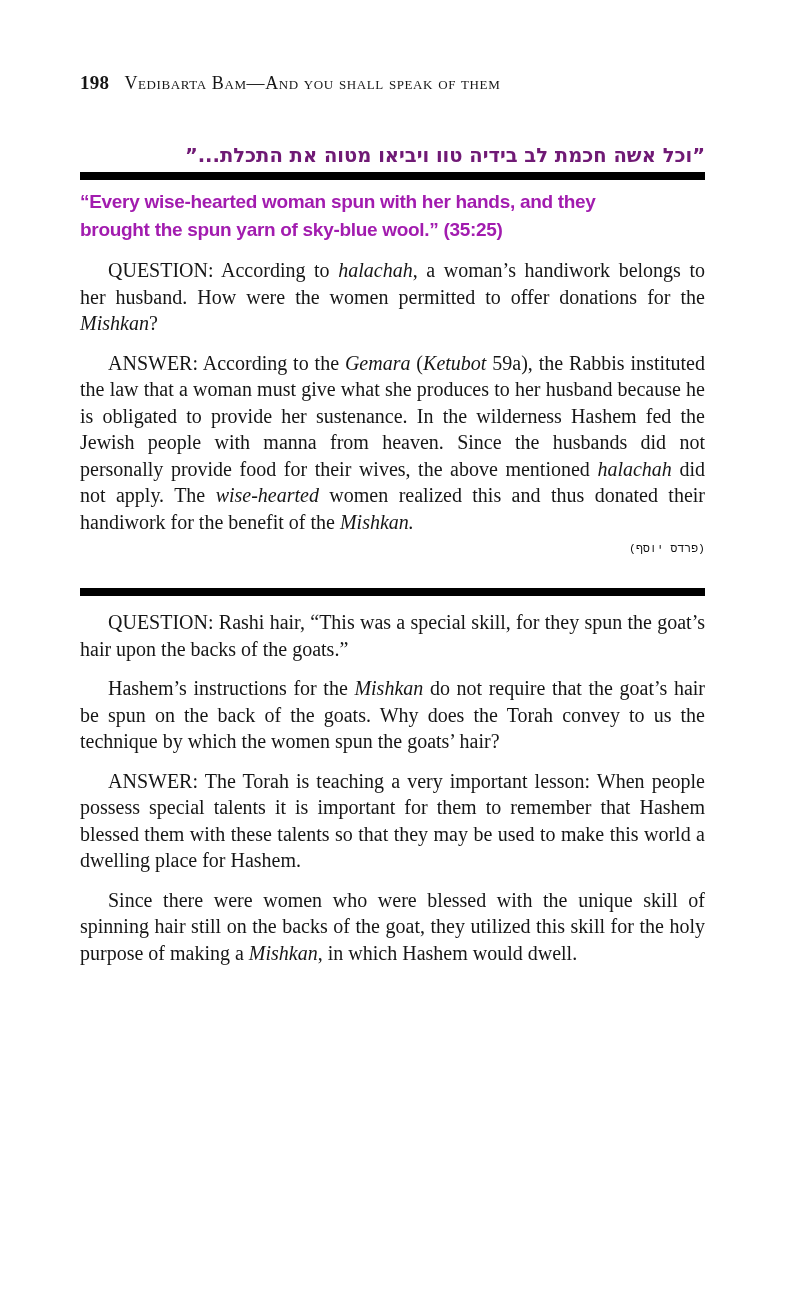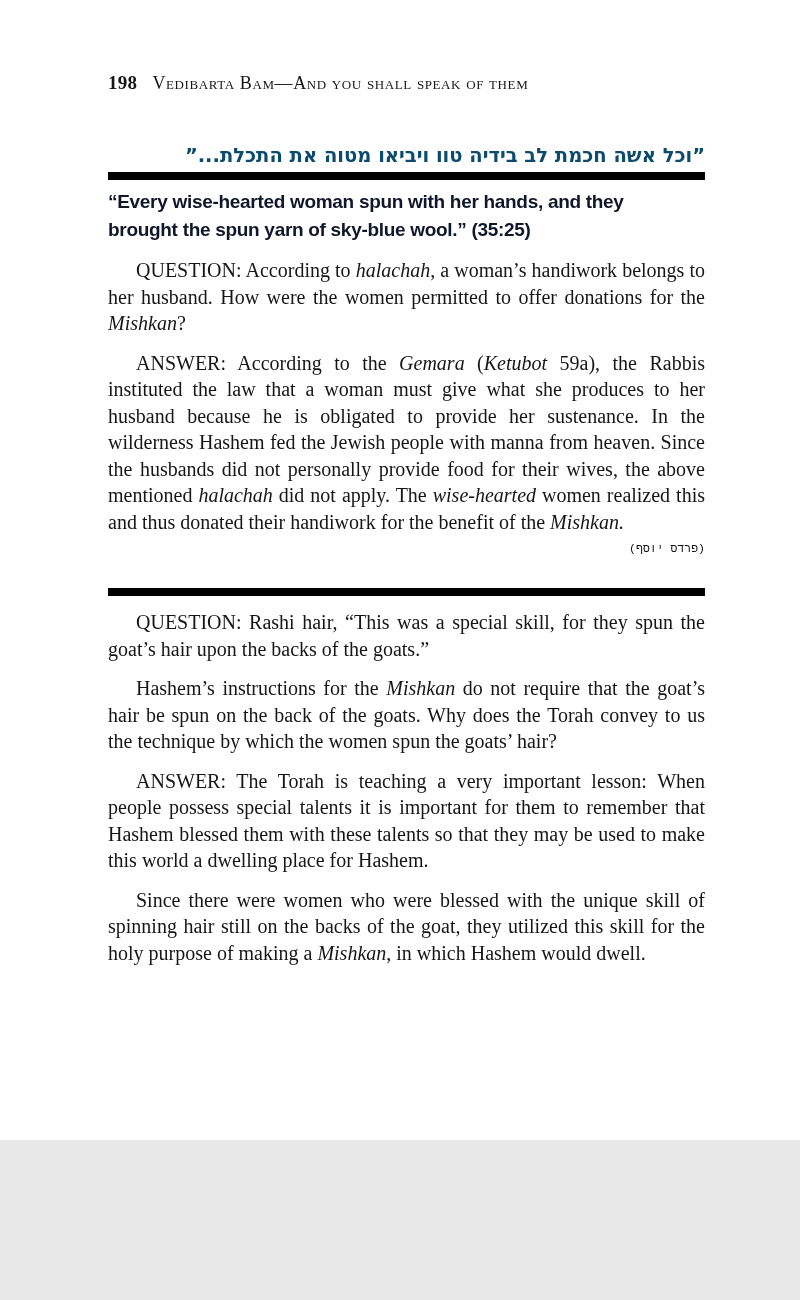--- a/index.html
+++ b/index.html
@@ -1,23 +1,23 @@
 <!DOCTYPE html>
 <html><head>
 <meta charset="utf-8">
 <style>
   * { margin: 0; padding: 0; box-sizing: border-box; }
   html, body { background: #e8e8e8; }
   .page {
     position: relative;
     width: 800px;
-    height: 1140px;
+    height: 1300px;
     margin: 0 auto;
     background: #ffffff;
-    padding: 72px 95px 0 108px;
+    padding: 72px 95px 0 80px;
     overflow: hidden;
     font-family: "Liberation Serif", serif;
     color: #161616;
   }
   
   .running-head {
     display: flex;
     align-items: baseline;
     gap: 15px;
     margin-bottom: 50px;
@@ -35,34 +35,34 @@
   }
   
   .section2 { margin-top: 32px; }
   .hebrew-verse {
     direction: rtl;
     text-align: right;
     font-family: "DejaVu Sans", sans-serif;
     font-weight: bold;
     font-size: 19.5px;
     line-height: 23px;
-    color: #0c4a6e;
+    color: #701a75;
   }
   .section-rule {
     height: 8px;
     background: #000000;
     margin-top: 5px;
   }
   .translation {
     font-family: "Liberation Sans", sans-serif;
     font-weight: bold;
     font-size: 19px;
     line-height: 28px;
     letter-spacing: -0.3px;
-    color: #0f172a;
+    color: #a21caf;
     margin-top: 8px;
     max-width: 560px;
   }
   .body-para {
     margin-top: 13px;
     font-size: 20px;
     line-height: 26.5px;
     text-align: justify;
     text-indent: 28px;
   }

